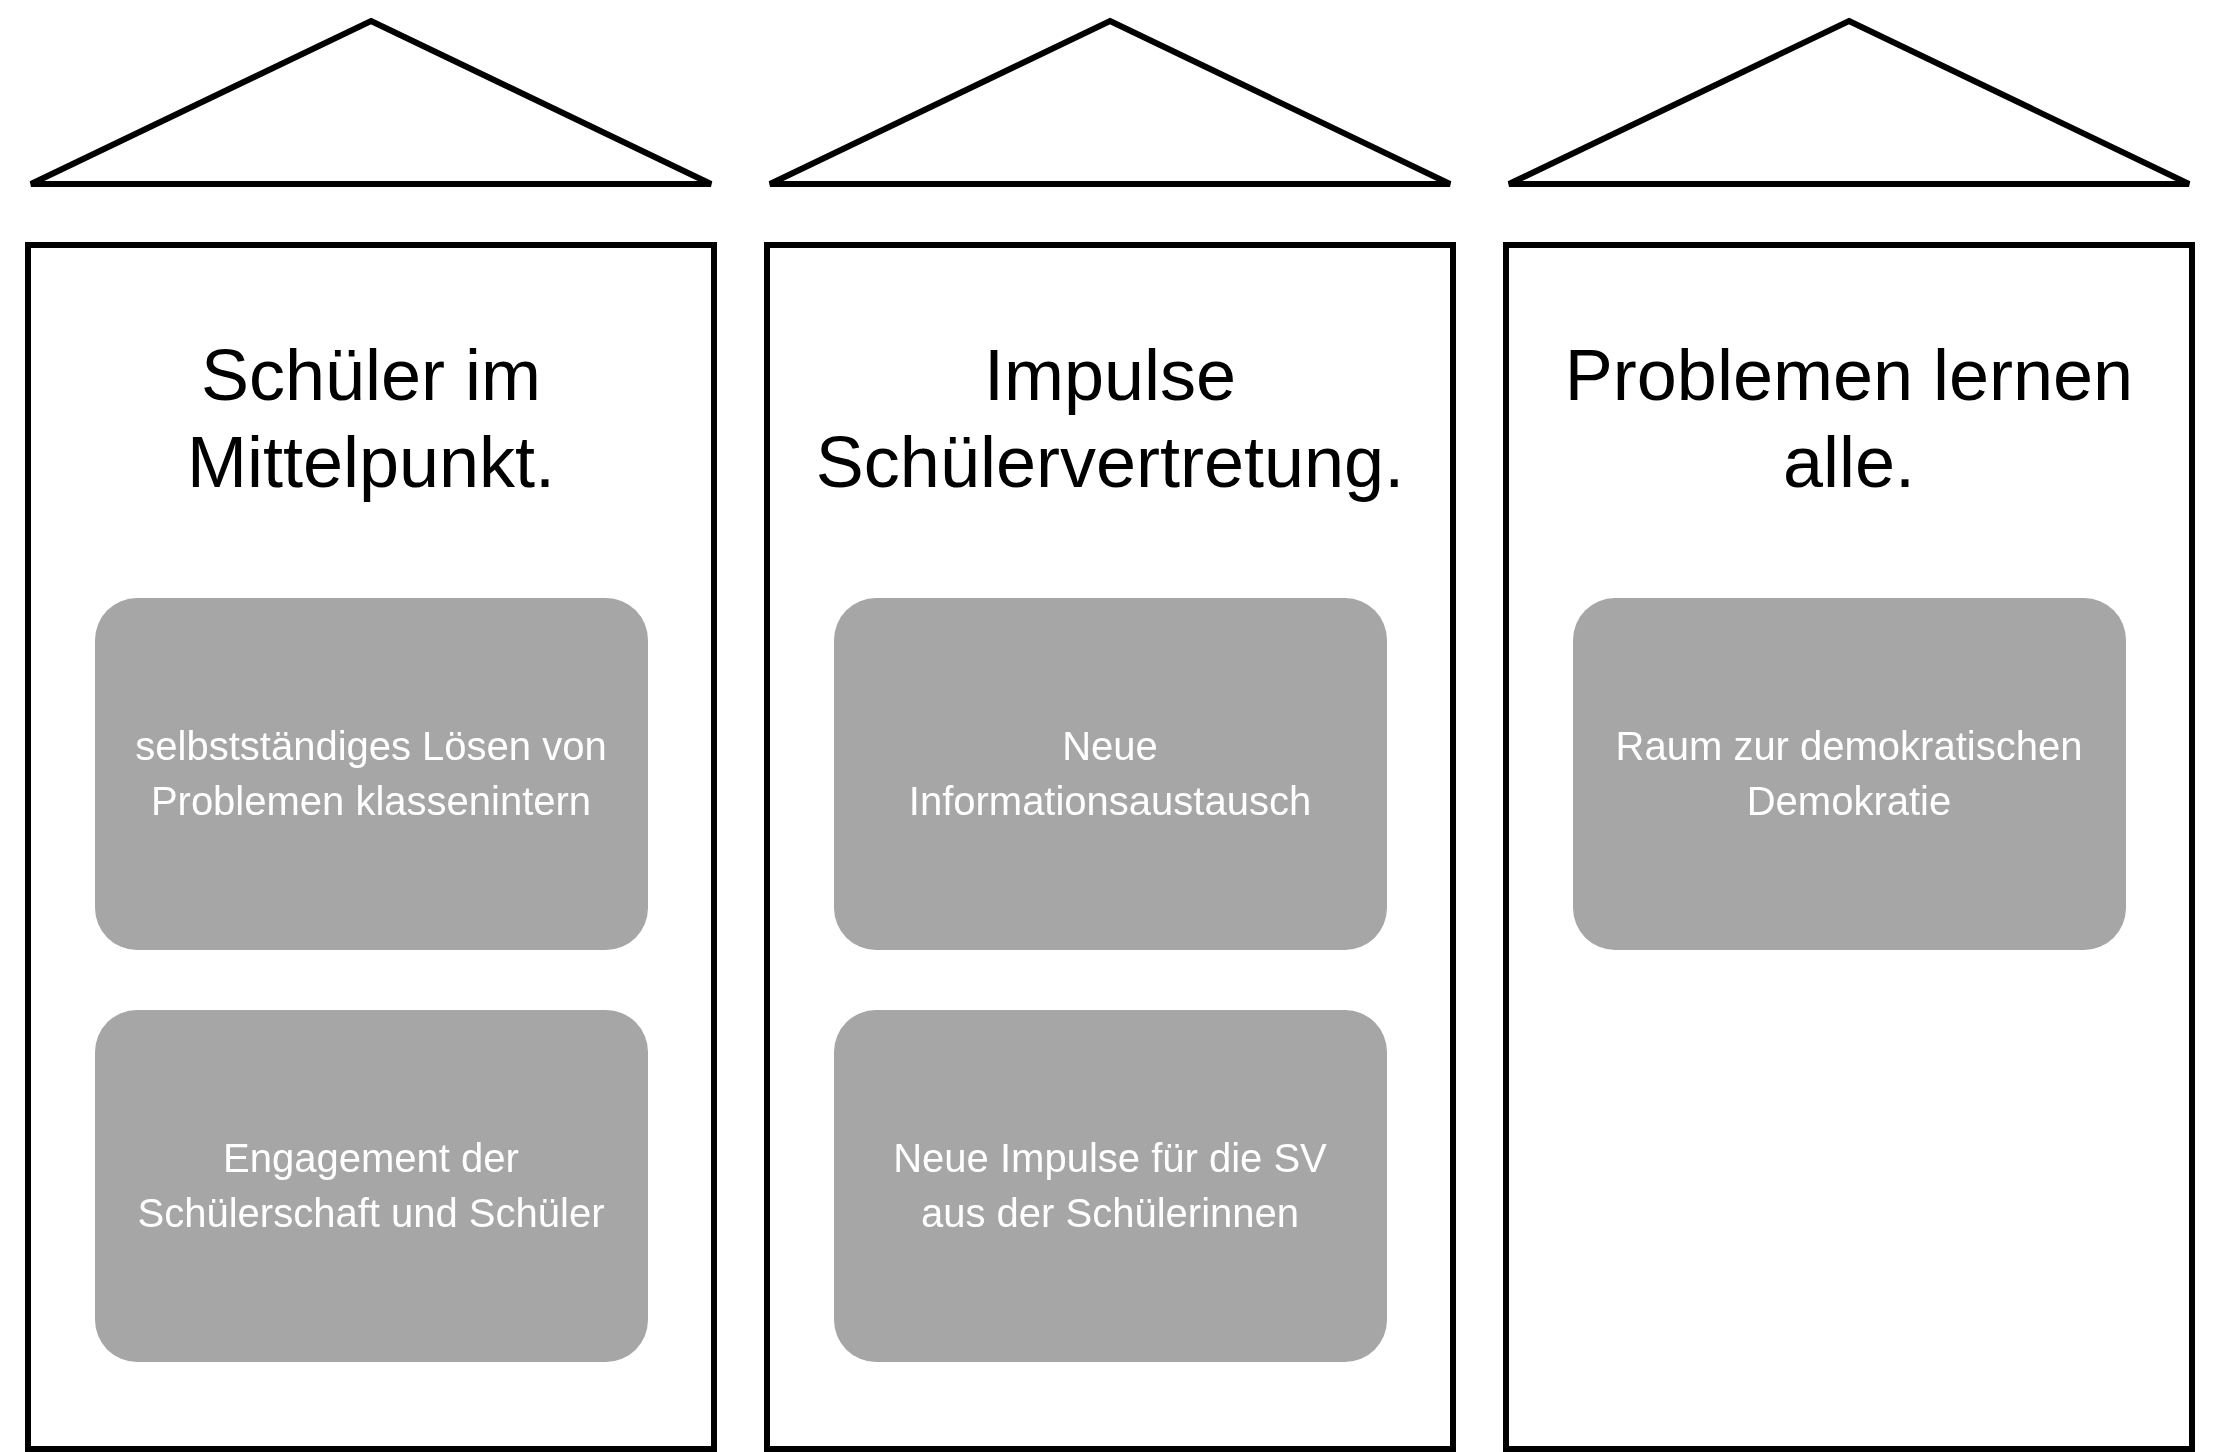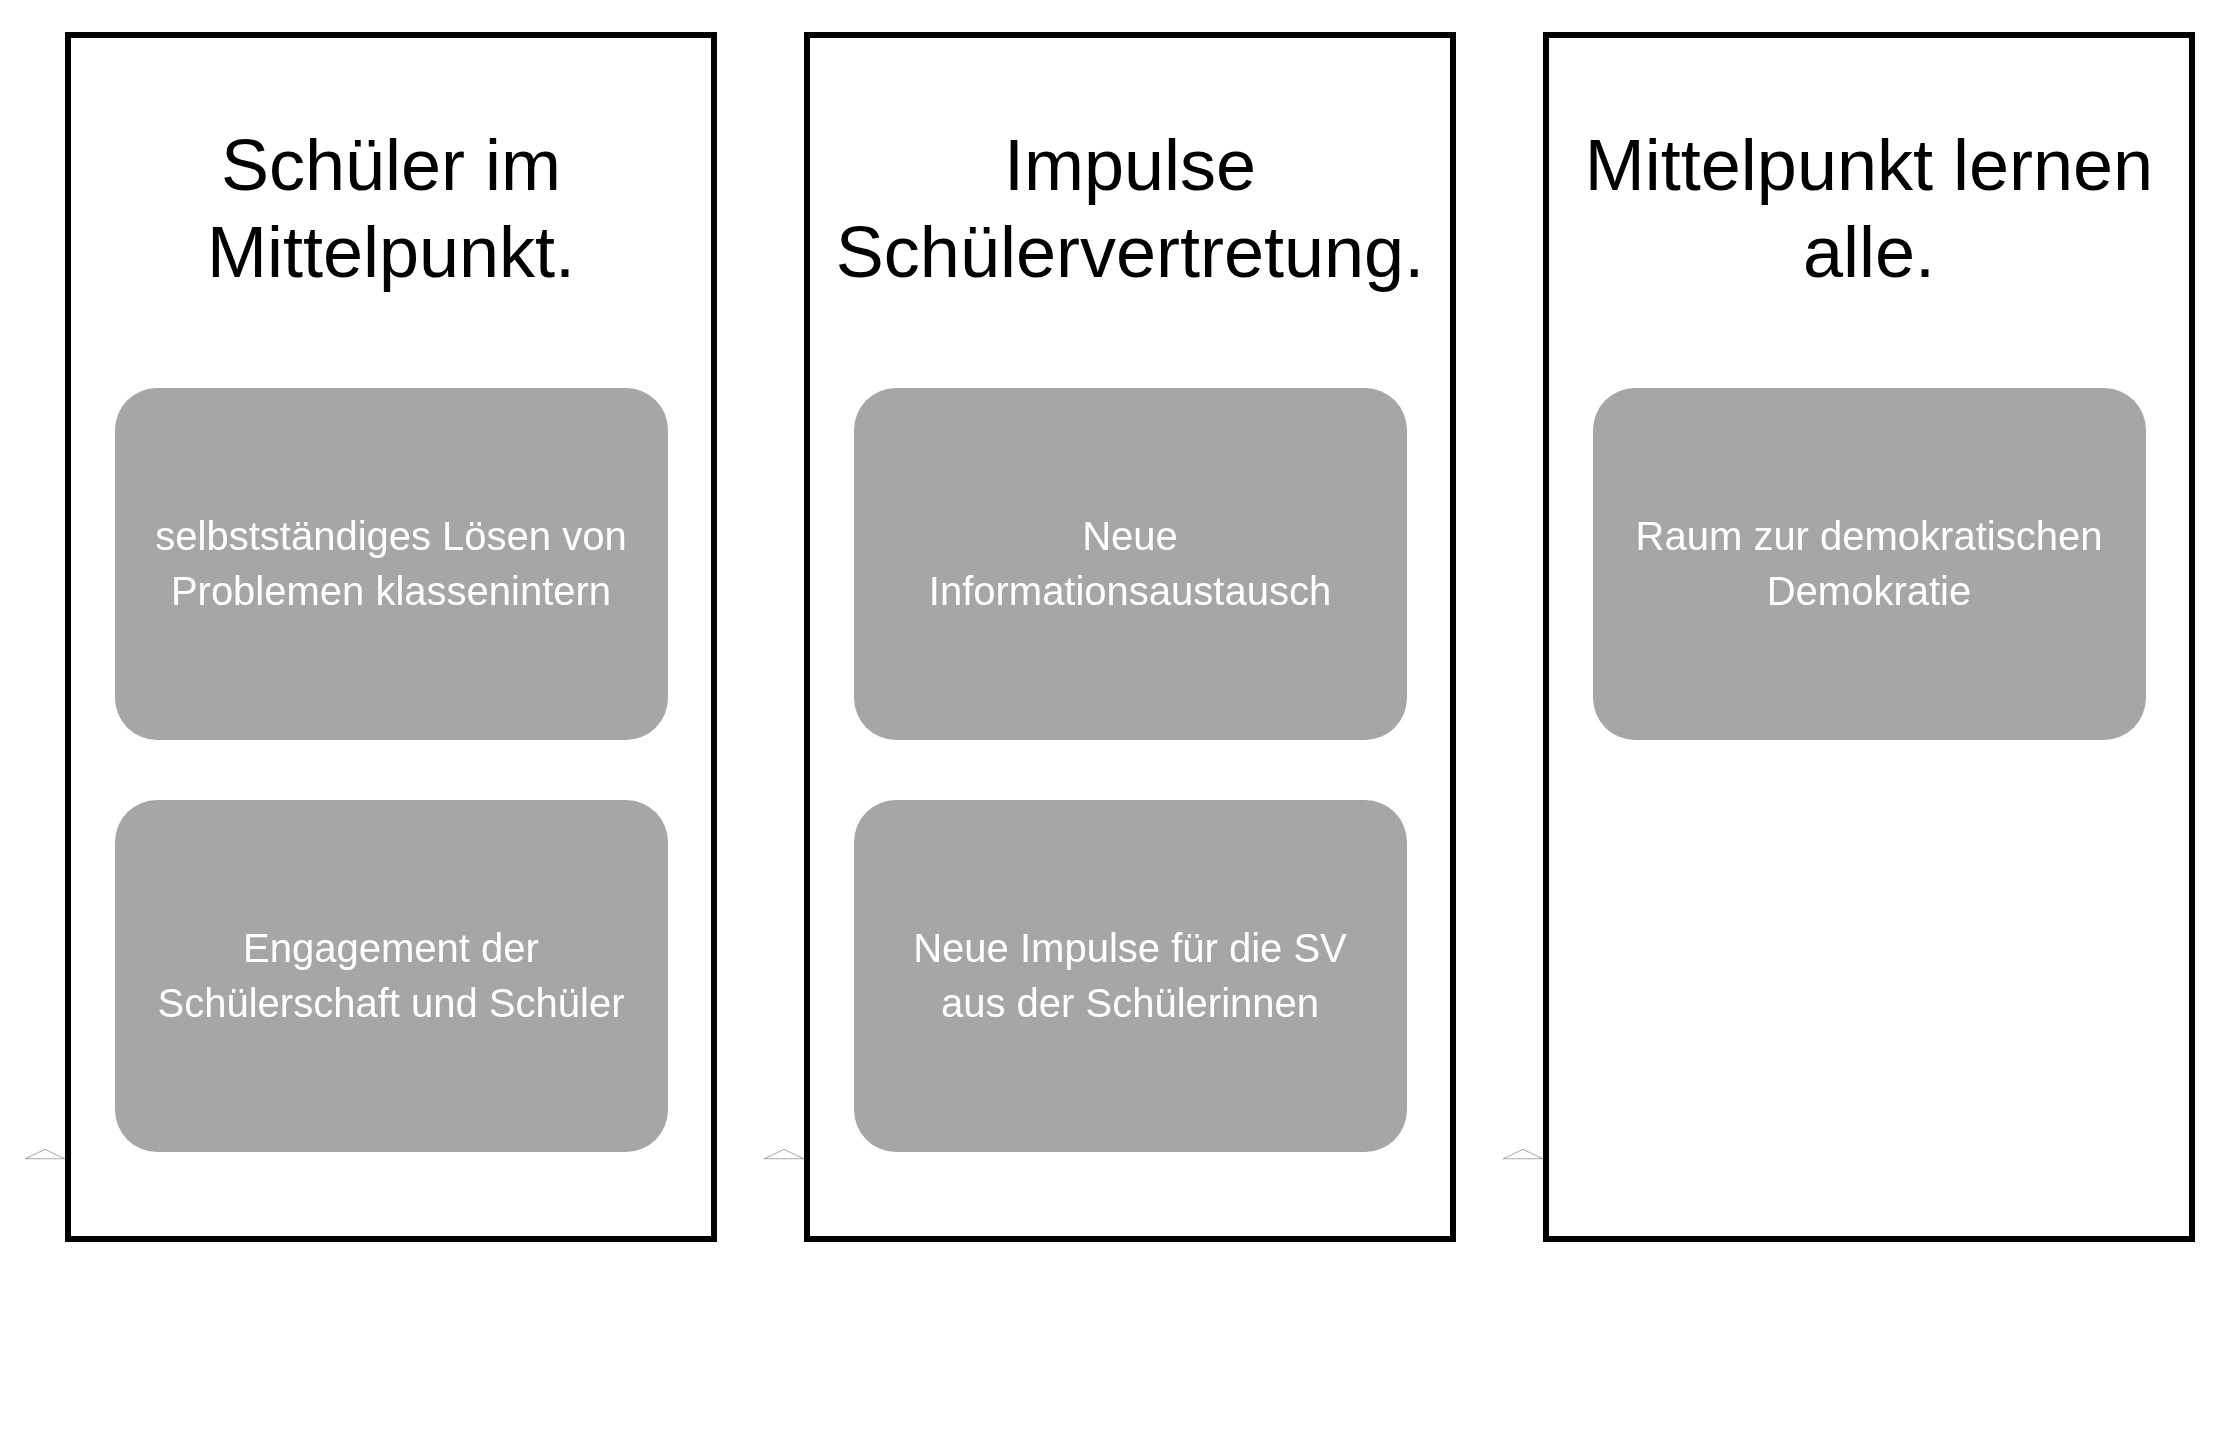--- a/index.html
+++ b/index.html
@@ -20,22 +20,23 @@
     justify-content: flex-start;
     column-gap: 47px;
     padding: 0 25px;
     box-sizing: border-box;
     width: 2222px;
   }
   .house {
     width: 692px;
     flex: 0 0 692px;
     display: flex;
-    flex-direction: row;
-    align-items: flex-end;
+    flex-direction: column;
+    align-items: flex-start;
+    gap: 20px;
   }
   .roof {
     display: block;
     width: 692px;
     height: 176px;
     margin-top: 14px;
   }
   .house-body {
     margin-top: 32px;
     width: 692px;
@@ -115,21 +116,21 @@
           <span class="pill-text">Neue Impulse für die SV aus der Schülerinnen</span>
         </div>
       </div>
     </div>
 
     <div class="house">
       <svg class="roof" viewBox="0 0 692 176" xmlns="http://www.w3.org/2000/svg">
         <polygon points="346,7 686,170 6,170" fill="#ffffff" stroke="#000000" stroke-width="6"></polygon>
       </svg>
       <div class="house-body">
-        <div class="house-title">Mittelpunkt lernen alle.</div>
+        <div class="house-title">Problemen lernen alle.</div>
         <div class="pill first">
           <span class="pill-text">Raum zur demokratischen Demokratie</span>
         </div>
       </div>
     </div>
 
   </div>
 </div>
 
 </body></html>

